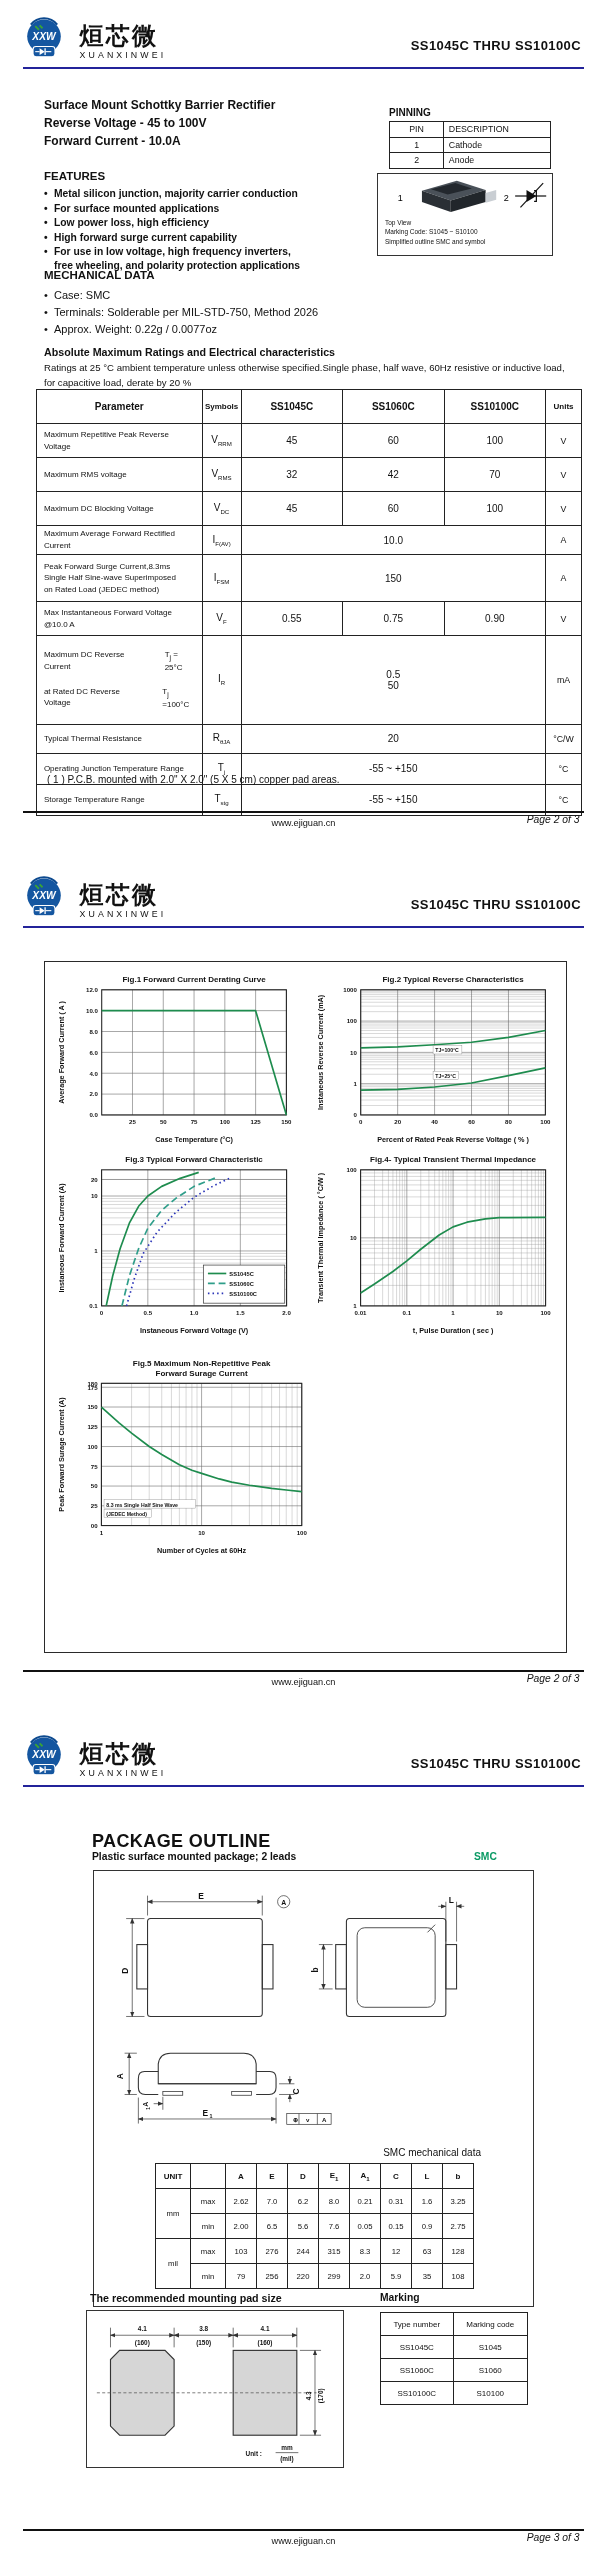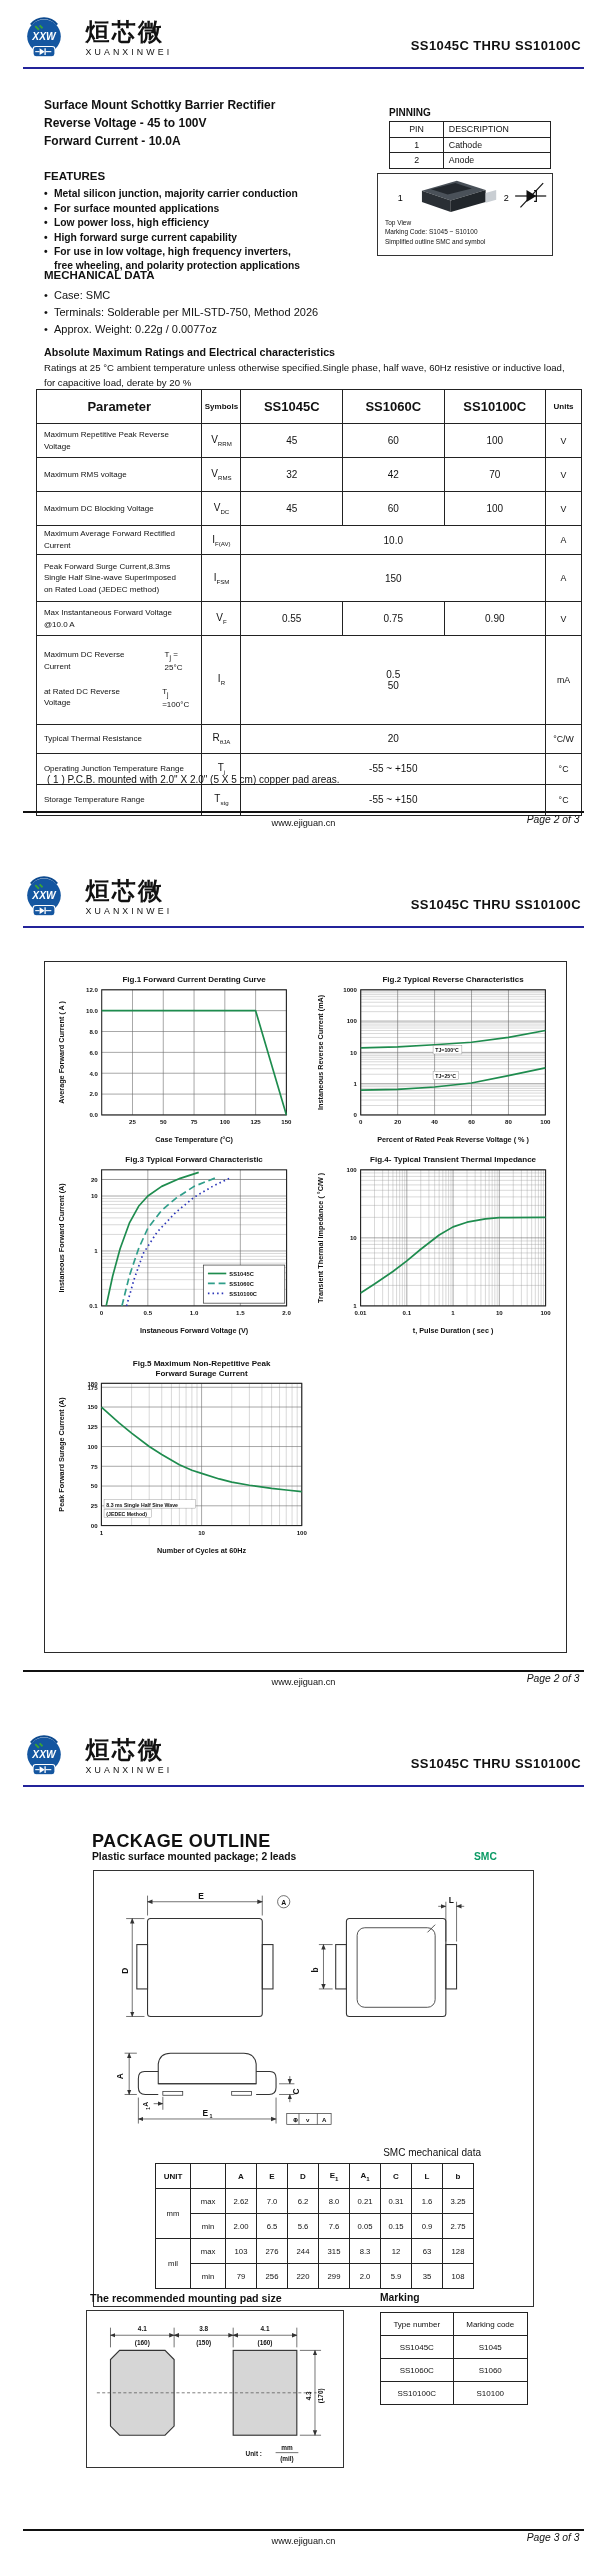--- a/index.html
+++ b/index.html
@@ -1,20 +1,20 @@
 <!DOCTYPE html>
 <html style="font-size:12.2px"><head>
 <meta charset="utf-8">
 <style>
   html,body{margin:0;padding:0;background:#fff;}
   body{font-family:"Liberation Sans",sans-serif;color:#111;}
   #doc{width:607px;margin:0;background:#fff;}
   .page{position:relative;width:607px;height:859px;background:#fff;overflow:hidden;}
   
-  .hdr-logo{position:absolute;top:17px;left:24.5px;display:flex;align-items:center;gap:23px;}
+  .hdr-logo{position:absolute;top:17px;left:24.5px;display:flex;align-items:flex-end;gap:17px;}
   .logo-mark{width:38px;height:43px;flex:0 0 auto;}
   .logo-cn{font-size:24px;font-weight:bold;letter-spacing:2.3px;line-height:1;}
   .logo-en{font-size:8.8px;letter-spacing:3.1px;margin-top:2.3px;}
   .doc-title{position:absolute;top:38px;right:26px;font-size:13px;font-weight:bold;letter-spacing:0.4px;}
   .hdr-rule{position:absolute;top:67px;left:23px;right:23px;height:2.3px;background:#23239a;}
   
   .ftr-rule{position:absolute;top:811px;left:23px;right:23px;height:1.5px;background:#111;}
   .ftr-site{position:absolute;top:818px;left:0;right:0;text-align:center;font-size:9.2px;}
   .ftr-page{position:absolute;top:814px;right:27.6px;font-size:10.3px;font-style:italic;}
   
@@ -36,21 +36,21 @@
   .pin-t{width:162px;border:1.5px solid #222;}
   .pin-t td{font-size:8.8px;height:14.5px;padding:0 4.6px;}
   .pin-t td.c1{width:44px;text-align:center;}
   .pkgbox{position:absolute;left:377px;top:173px;width:174px;height:81px;border:1.1px solid #333;}
   .pkgbox svg{display:block;}
   .pkg-caps{position:absolute;left:6.9px;top:44px;font-size:6.5px;line-height:1.45;}
   .ratings-h{position:absolute;left:44px;top:346px;font-size:10.7px;font-weight:bold;}
   .ratings-note{position:absolute;left:44px;top:361px;width:528px;font-size:9.6px;line-height:1.55;}
   table.ratings{position:absolute;left:36px;top:389px;width:546px;border:1.5px solid #222;}
   table.ratings td{border:0.8px solid #222;vertical-align:middle;}
-  .ratings .hrow td{height:31px;font-size:13px;font-weight:bold;text-align:center;}
+  .ratings .hrow td{height:31px;font-size:10px;font-weight:bold;text-align:center;}
   .ratings td.p{font-size:8px;padding:1.5px 4.6px 1.5px 6.9px;line-height:1.45;white-space:pre-line;}
   .ratings td.s{font-size:10px;text-align:center;}
   .ratings td.s sub,.mech-t sub{font-size:6.1px;}
   .ratings td.v{font-size:10px;text-align:center;}
   .ratings td.u{font-size:8.8px;text-align:center;}
   .pcond{display:flex;justify-content:flex-end;padding-right:7.7px;gap:40px;}
   .fnote{position:absolute;left:47px;top:774px;font-size:10px;}
   
   .fig-frame{position:absolute;left:44px;top:102px;width:521px;height:690px;border:1.5px solid #2a2a2a;}
   .chart{position:absolute;}

